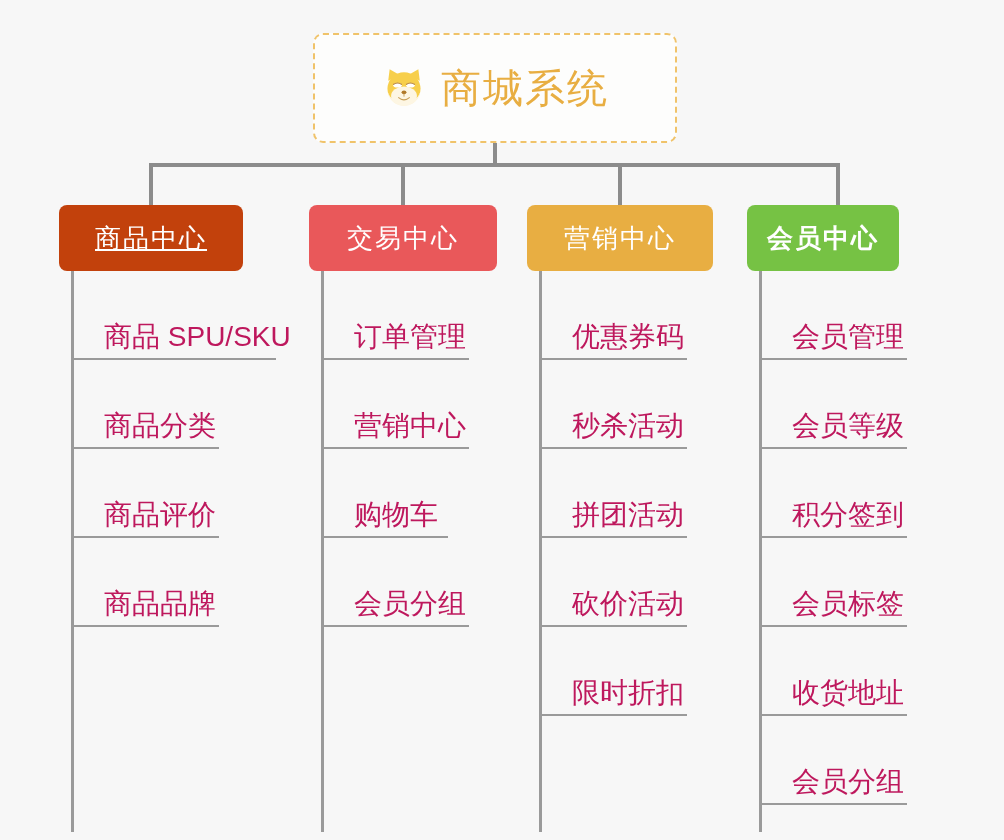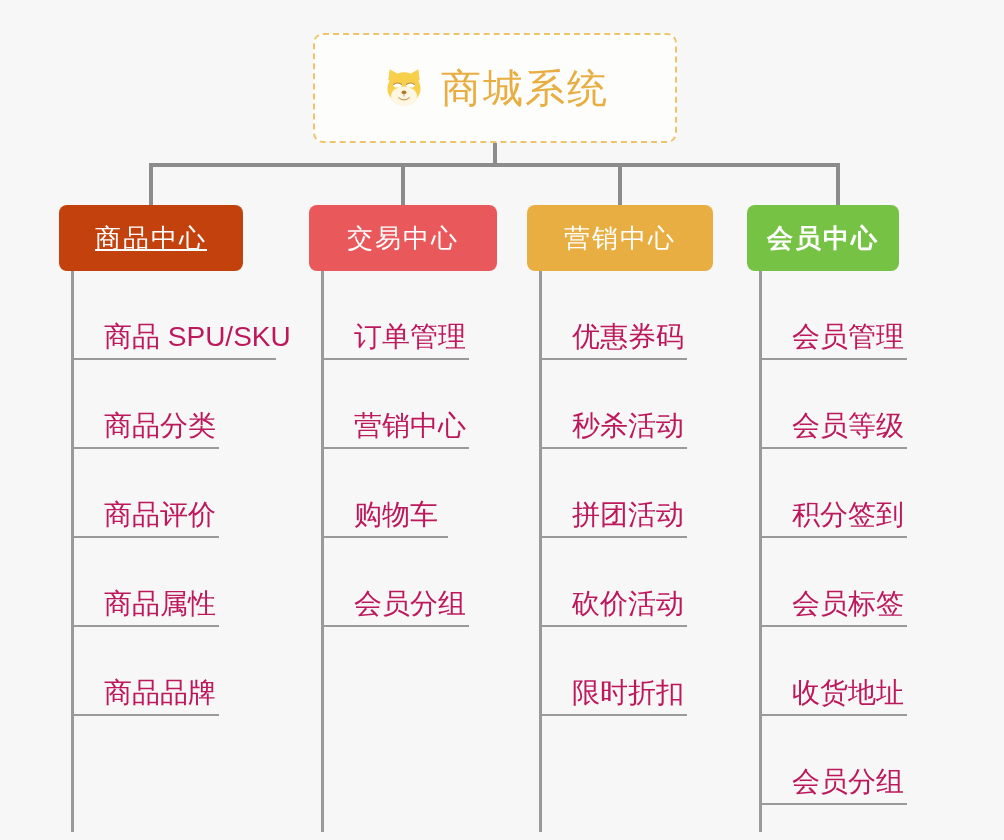--- a/index.html
+++ b/index.html
@@ -173,24 +173,20 @@
       </div>
       <div class="leaf">
         <span class="leaf-label">商品分类</span>
         <span class="leaf-underline" style="width:148px;"></span>
       </div>
       <div class="leaf">
         <span class="leaf-label">商品评价</span>
         <span class="leaf-underline" style="width:148px;"></span>
       </div>
       <div class="leaf">
-        <span class="leaf-label">商品属性</span>
-        <span class="leaf-underline" style="width:148px;"></span>
-      </div>
-      <div class="leaf">
         <span class="leaf-label">商品品牌</span>
         <span class="leaf-underline" style="width:148px;"></span>
       </div>
     </div>
   </div>
 
   <div class="column col-1">
     <div class="col-header" style="background:#e9585a;">
       <span>交易中心</span>
     </div>

